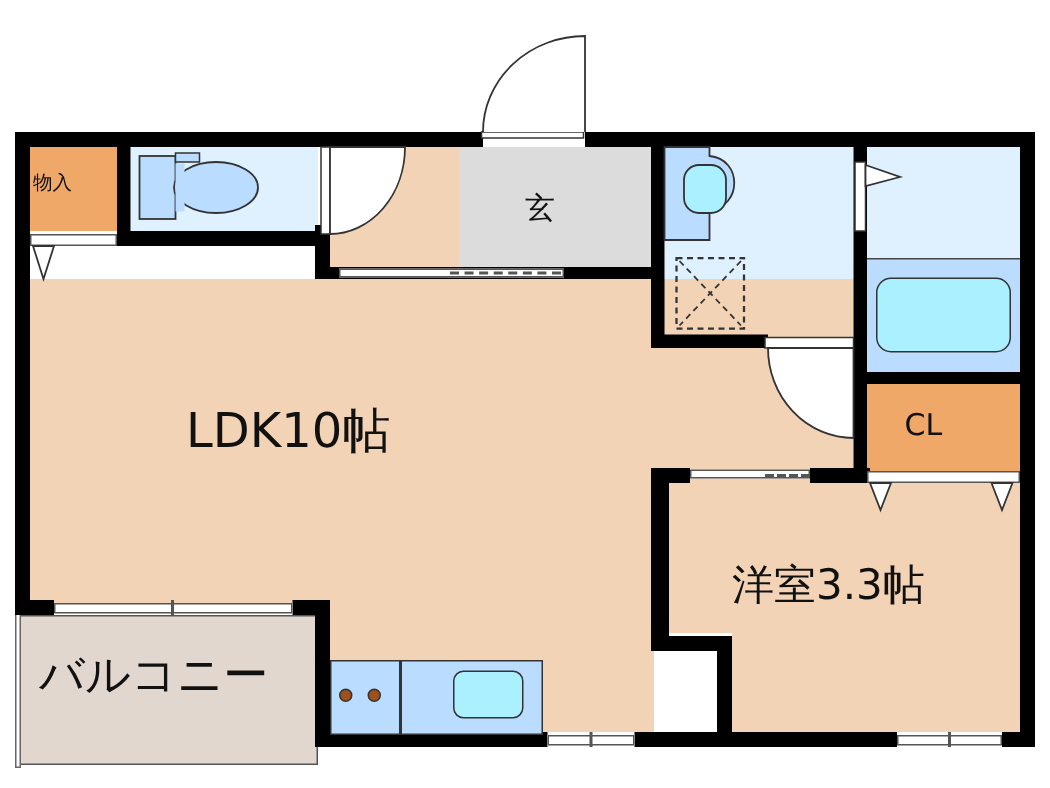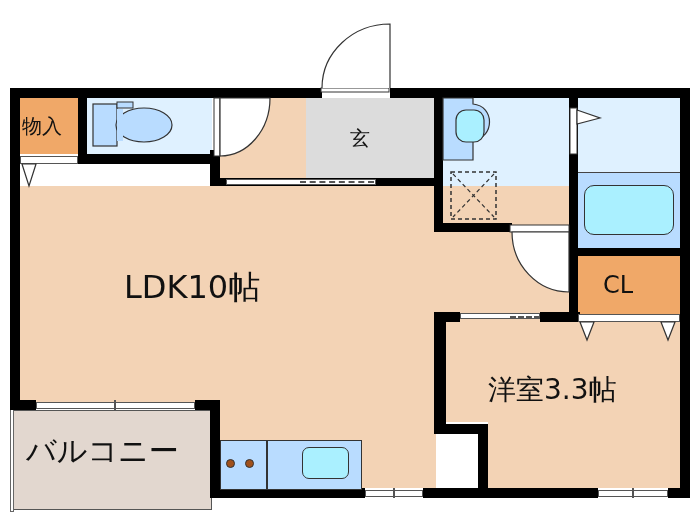--- a/index.html
+++ b/index.html
@@ -130,18 +130,18 @@
 </svg>
 
 <div class="fix" style="left:584px;top:185px;width:90px;height:50px;border-radius:10px;background:#aaf0ff;"></div>
 
 <div class="fix" style="left:220px;top:440px;width:142px;height:50px;background:#b9dcff;"></div>
 <div class="abs" style="left:266px;top:440px;width:1.5px;height:50px;background:#333;"></div>
 <div class="abs" style="left:226px;top:459px;width:9px;height:9px;border-radius:50%;background:#a0501a;border:1px solid #333;"></div>
 <div class="abs" style="left:245px;top:459px;width:9px;height:9px;border-radius:50%;background:#a0501a;border:1px solid #333;"></div>
 <div class="fix" style="left:302px;top:447px;width:47px;height:32px;border-radius:7px;background:#aaf0ff;"></div>
 
-<div class="label" style="left:22px;top:116px;font-size:20px;">物入</div>
+<div class="label" style="left:22px;top:116px;font-size:13px;">物入</div>
 <div class="label" style="left:350px;top:128px;font-size:20px;">玄</div>
 <div class="label" style="left:124px;top:271px;font-size:32px;">LDK10帖</div>
-<div class="label" style="left:603px;top:273px;font-size:24px;">CL</div>
+<div class="label" style="left:603px;top:273px;font-size:20px;">CL</div>
 <div class="label" style="left:488px;top:376px;font-size:28px;">洋室3.3帖</div>
 <div class="label" style="left:26px;top:436px;font-size:30px;">バルコニー</div>
 
 </body></html>

